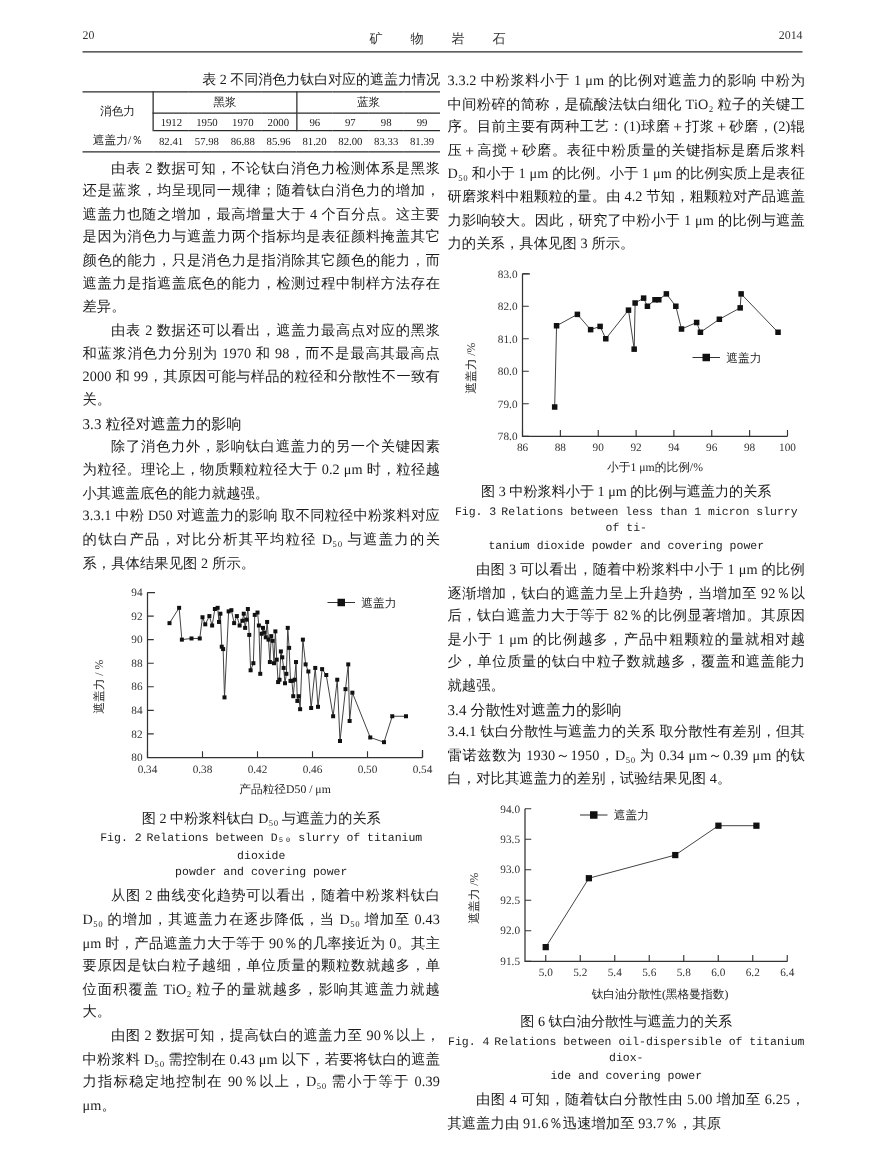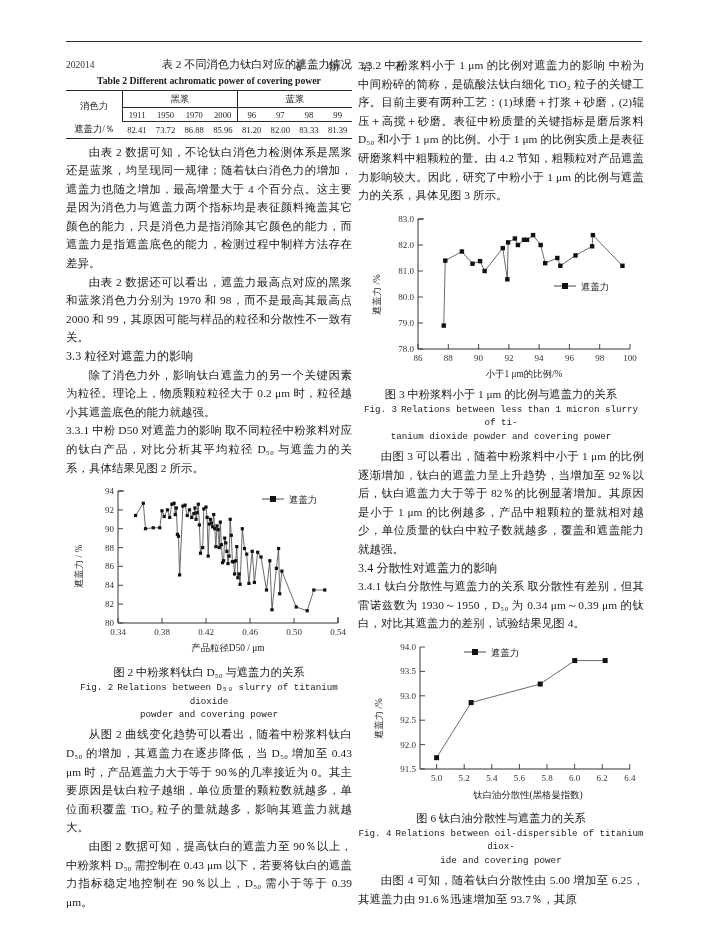--- a/index.html
+++ b/index.html
@@ -8,22 +8,22 @@
     font-family:"Liberation Serif","DejaVu Serif",serif;
     color:#1a1a1a;
     position:relative;
     overflow:hidden;
   }
   .page{position:absolute;left:0;top:0;width:708px;height:933px;}
 
   
   .runhead{
     position:absolute;left:66px;top:24px;width:576px;
-    display:flex;align-items:baseline;
-    font-size:9.5px;color:#333;margin-top:36px;
+    display:flex;align-items:baseline;justify-content:space-between;
+    font-size:9.5px;color:#333;
   }
   .runhead .center{
     position:absolute;left:0;right:0;text-align:center;
     font-size:10.5px;letter-spacing:8px;font-family:Liberation Mono, monospace;
   }
   .rule{
     position:absolute;left:66px;top:41px;width:576px;height:1px;background:#2b2b2b;
   }
 
   
@@ -92,43 +92,42 @@
   <div class="runhead">
     <span>20</span>
     <span class="center">矿 物 岩 石</span>
     <span>2014</span>
   </div>
   <div class="rule"></div>
 
   <div class="col col-left">
 
     <div class="tbl-cap">表 2   不同消色力钛白对应的遮盖力情况</div>
-    <div class="tbl-cap-en">Table 2    Different achromatic power of covering power</div>
 
     <table class="t2">
       <tbody>
           <tr>
         <td class="lbl topline vline" rowspan="2">消色力</td>
         <td class="grp topline midline vline" colspan="4">黑浆</td>
         <td class="grp topline midline" colspan="4">蓝浆</td>
       </tr>
       <tr>
-        <td class="midline">1911</td>
+        <td class="midline">1912</td>
         <td class="midline">1950</td>
         <td class="midline">1970</td>
         <td class="midline vline">2000</td>
         <td class="midline">96</td>
         <td class="midline">97</td>
         <td class="midline">98</td>
         <td class="midline">99</td>
       </tr>
       <tr>
         <td class="lbl botline">遮盖力/％</td>
         <td class="botline">82.41</td>
-        <td class="botline">73.72</td>
+        <td class="botline">57.98</td>
         <td class="botline">86.88</td>
         <td class="botline">85.96</td>
         <td class="botline">81.20</td>
         <td class="botline">82.00</td>
         <td class="botline">83.33</td>
         <td class="botline">81.39</td>
       </tr>
     </tbody>
       </table>
 

